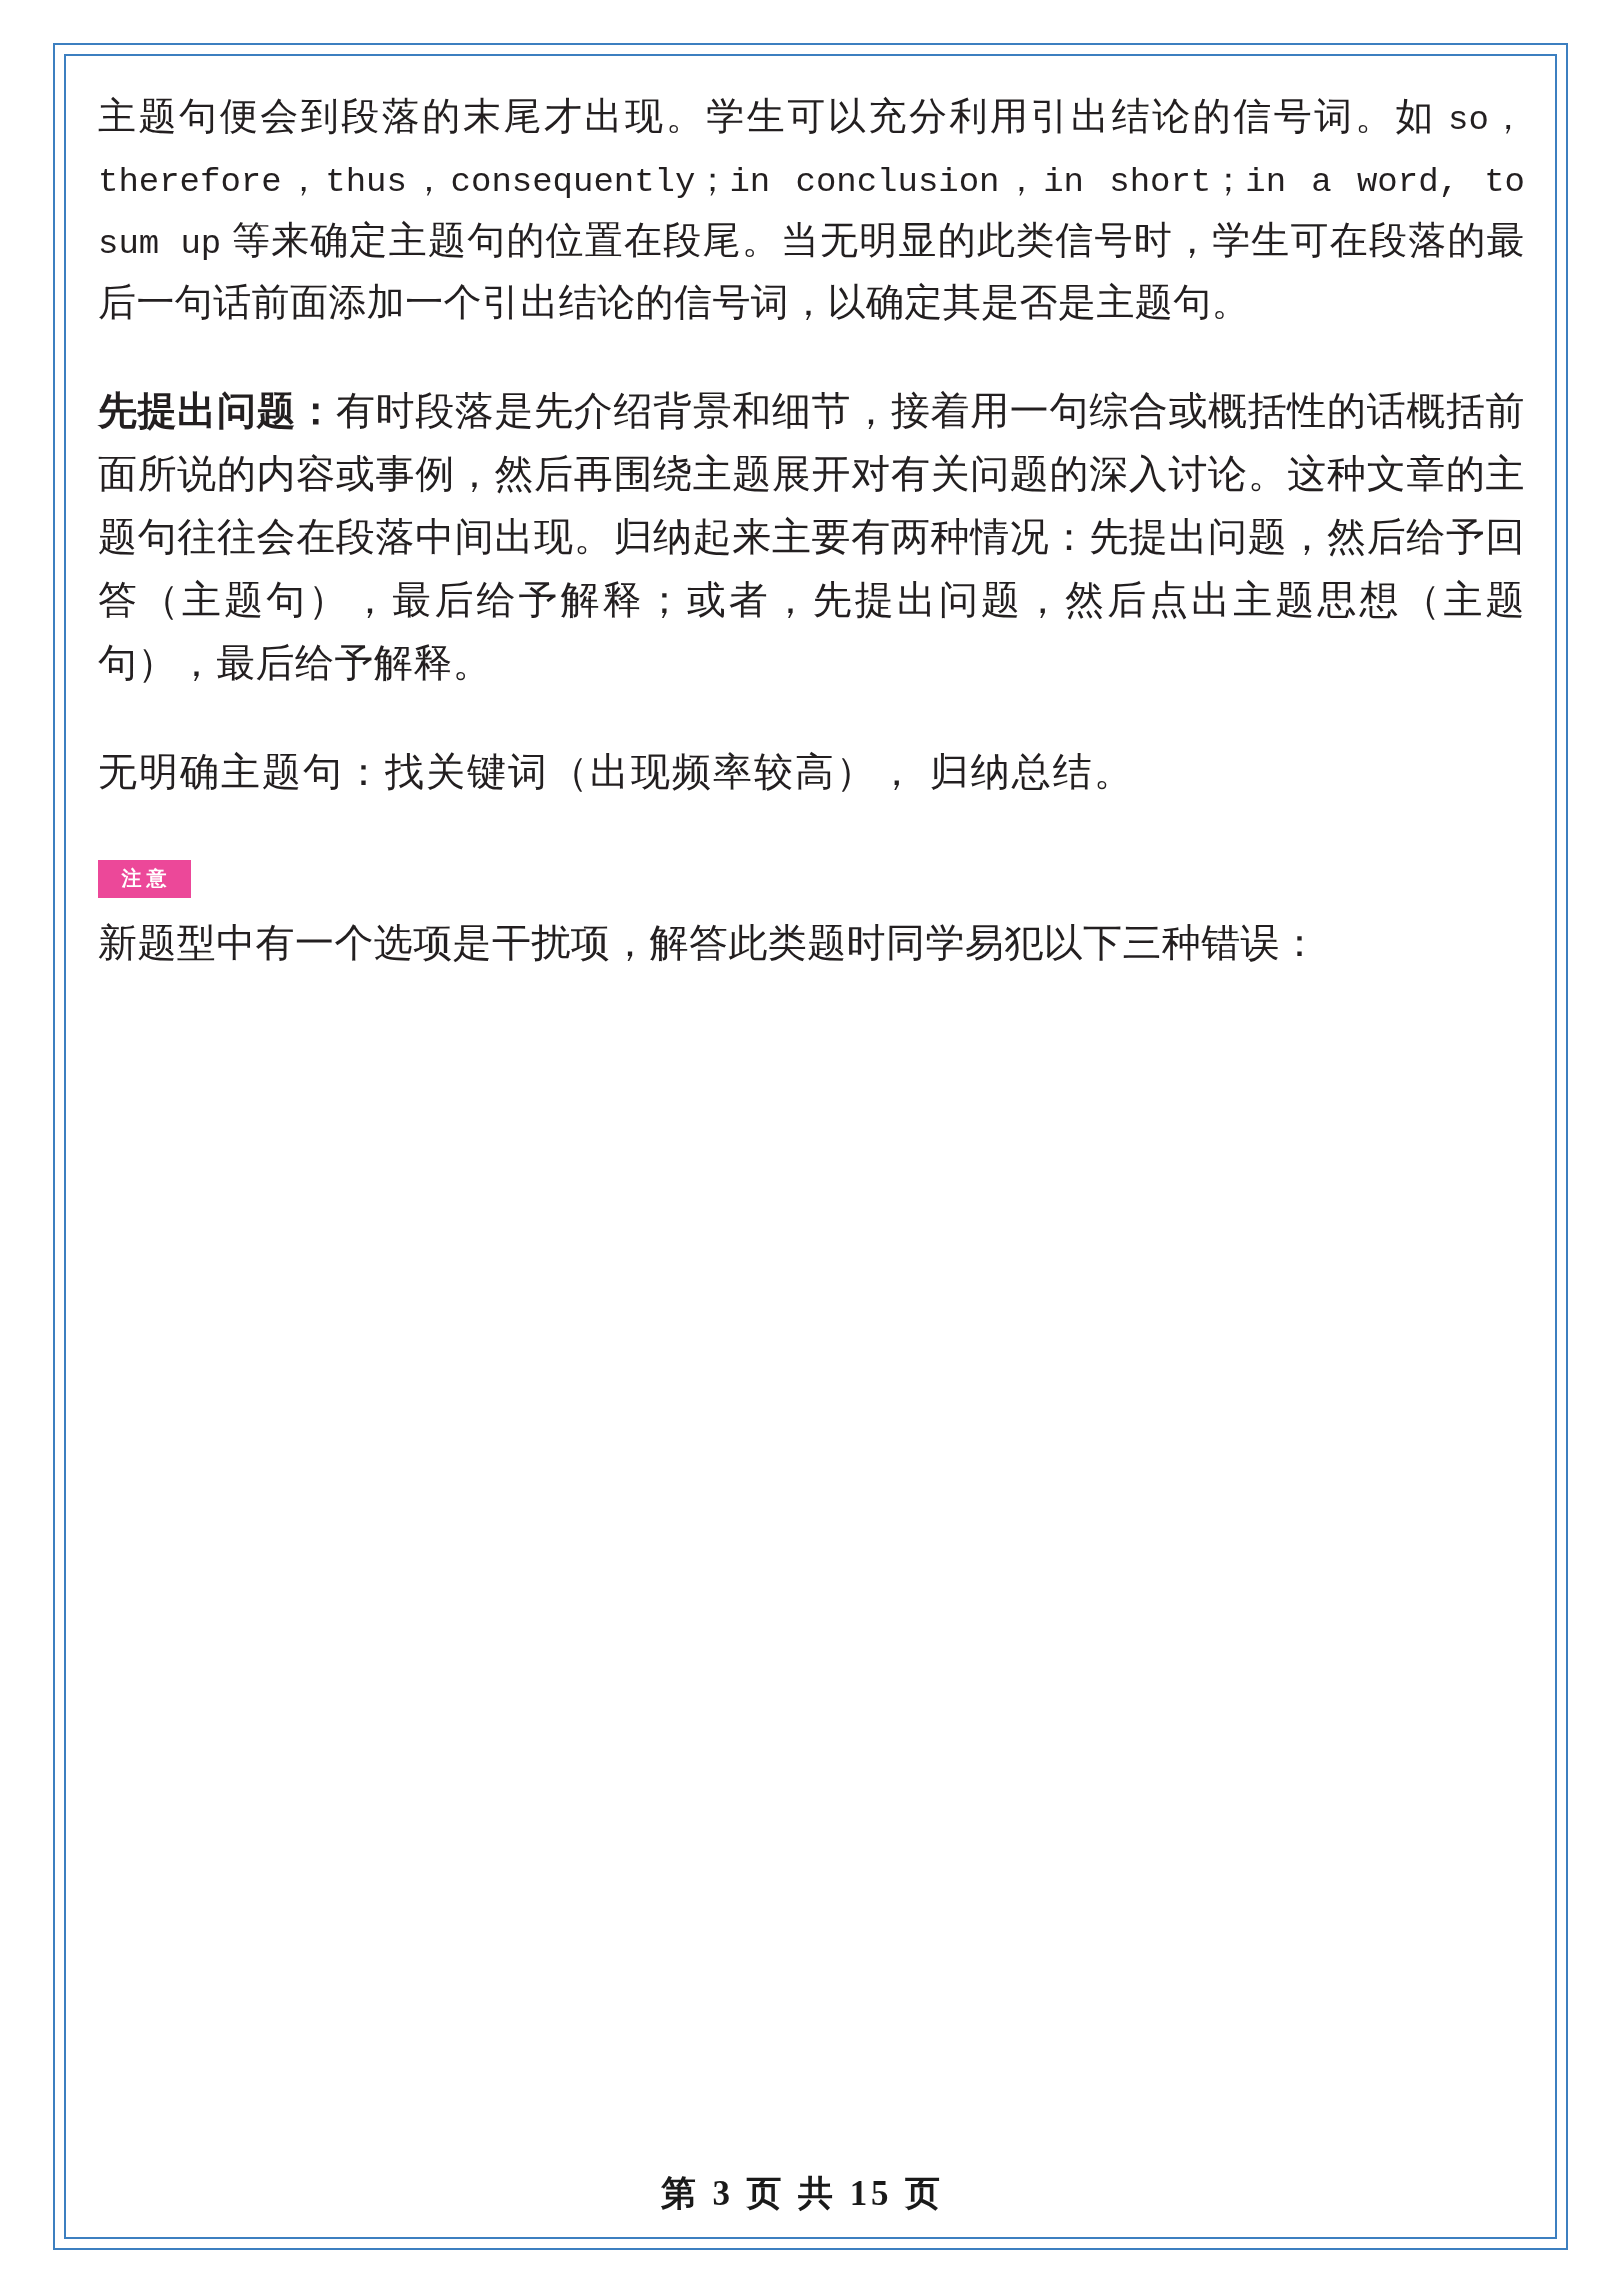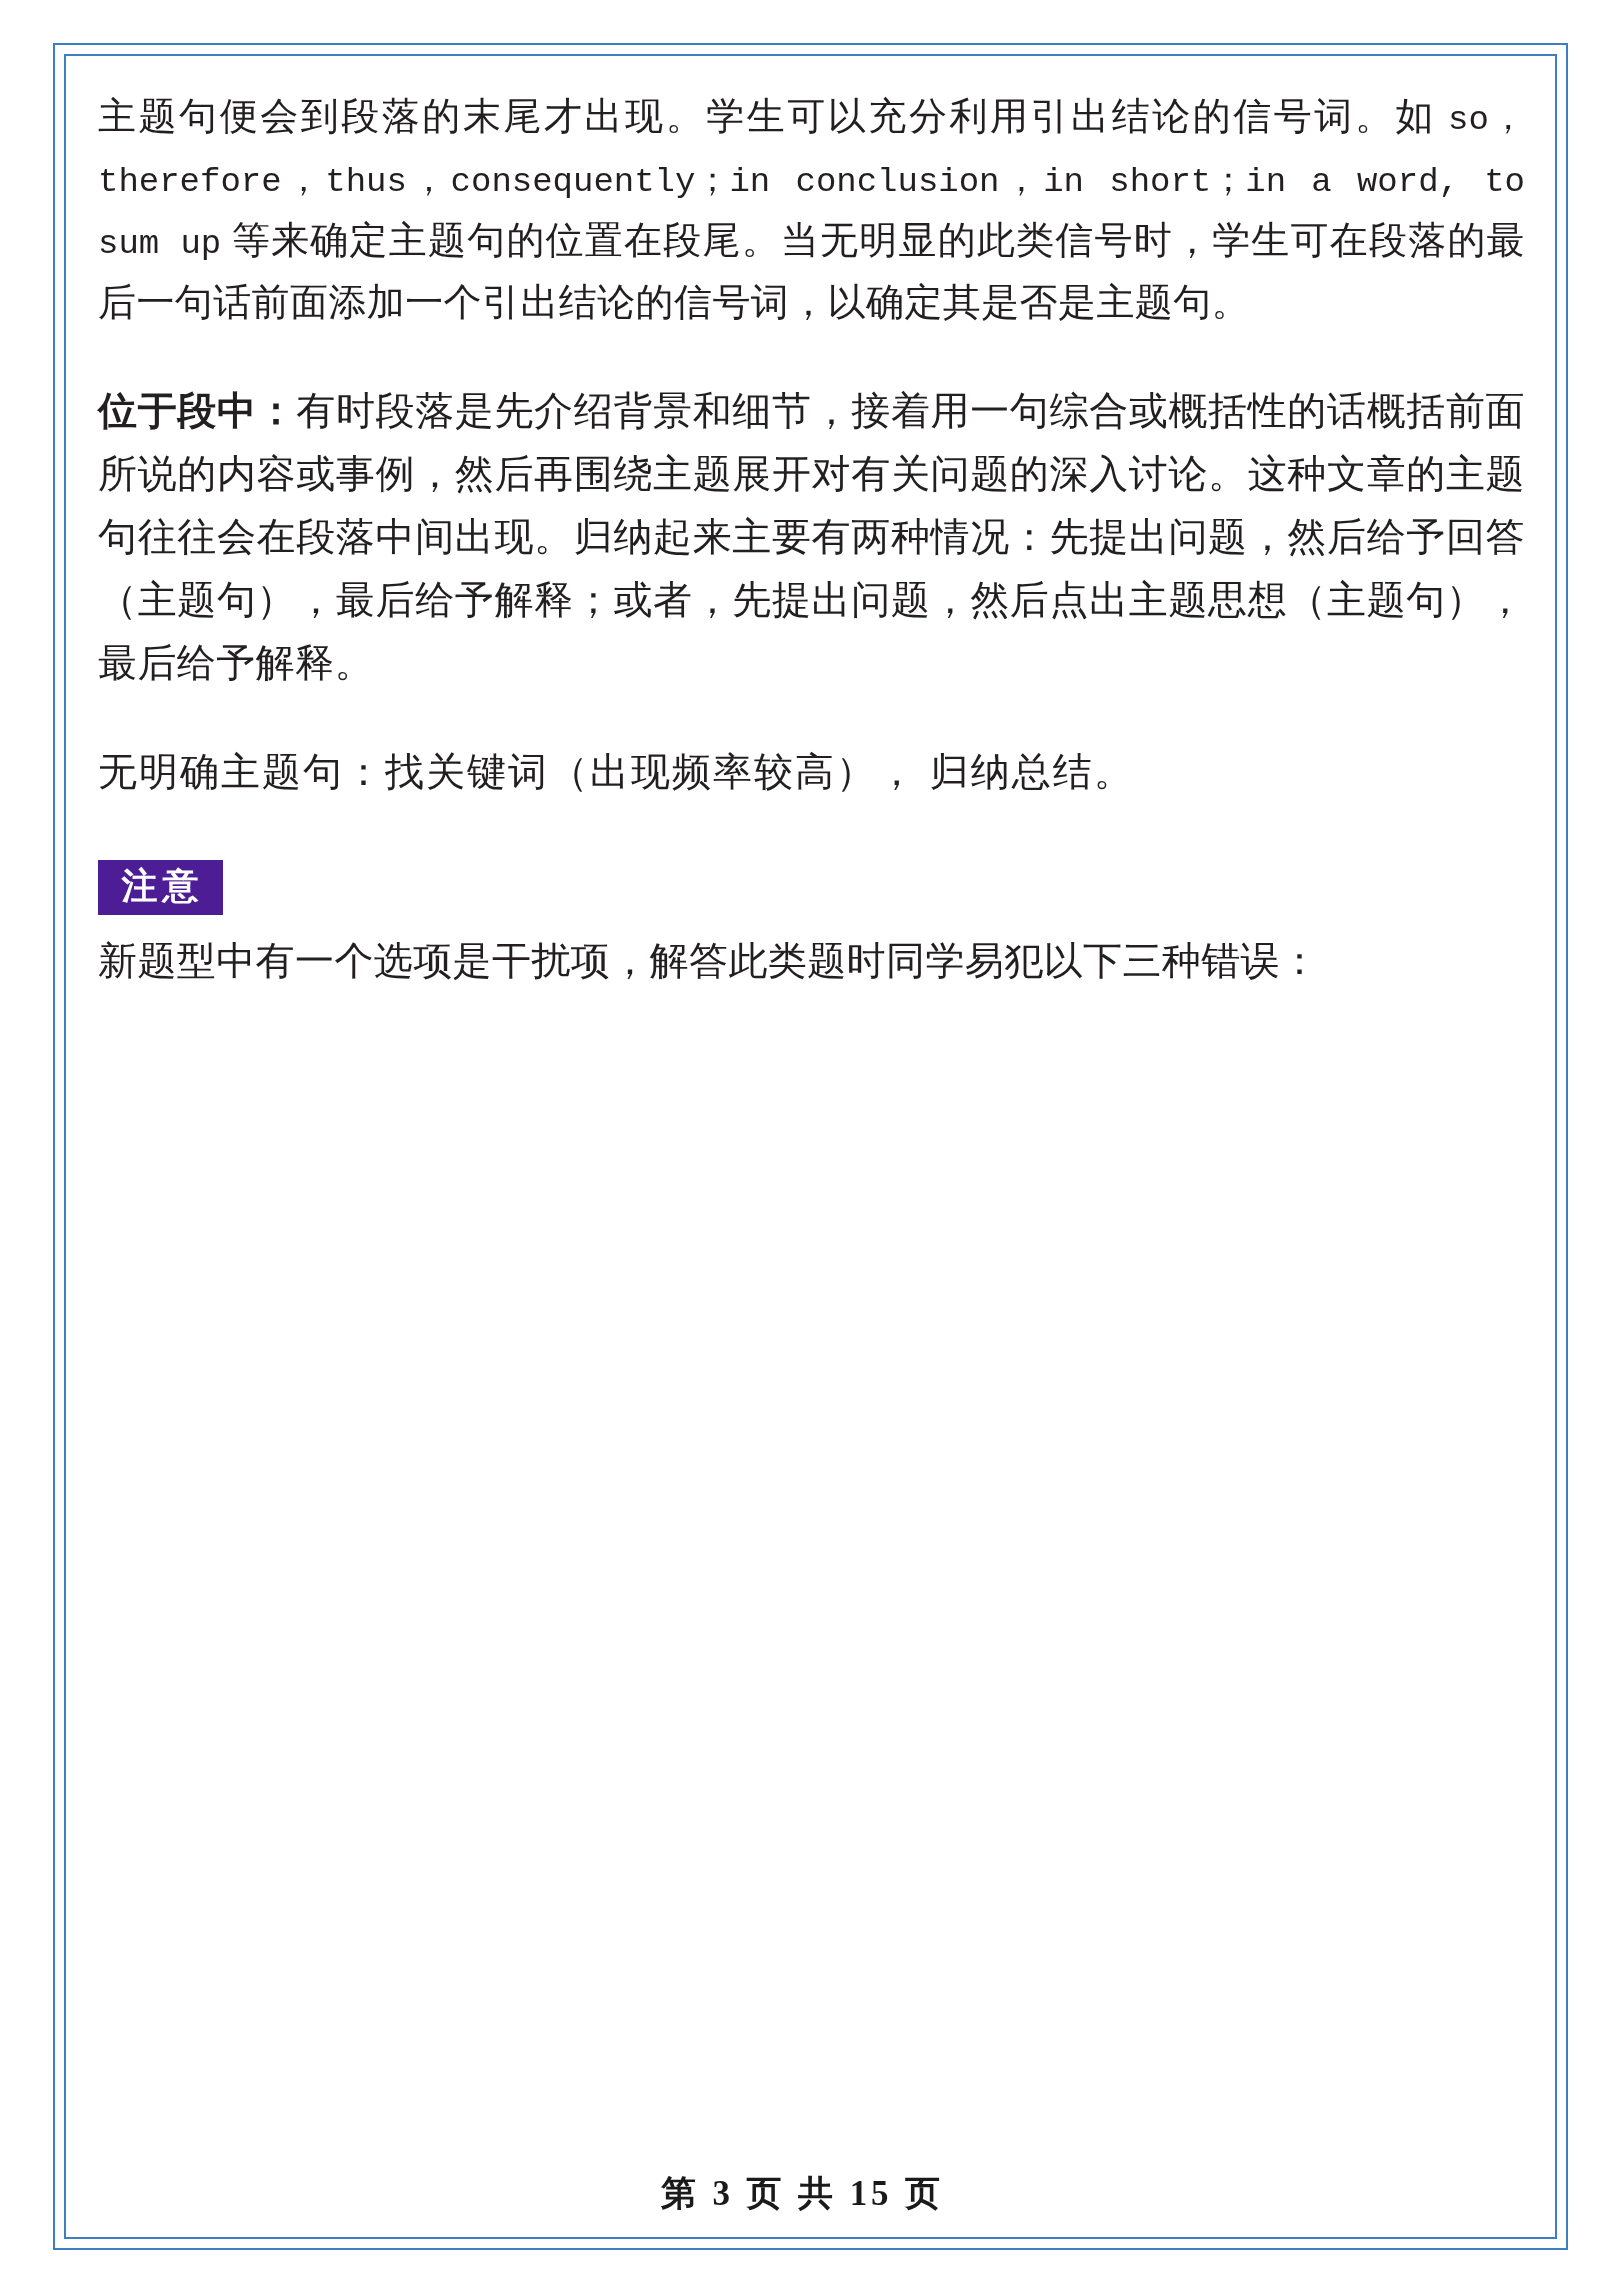--- a/index.html
+++ b/index.html
@@ -68,23 +68,23 @@
     letter-spacing: 0px;
   }
   .spaced {
     letter-spacing: 2px;
   }
   .note-wrap {
     margin-top: 57px;
   }
   .note-badge {
     display: inline-block;
-    background: #4c1d95;
+    background: #ec4899;
     color: #ffffff;
-    font-size: 36px;
+    font-size: 20px;
     font-weight: bold;
     letter-spacing: 4.9px;
     padding: 6.9px 19.6px 8.8px 23.5px;
     line-height: 1.1;
     font-family: "Liberation Serif", serif;
   }
   .note-body {
     font-size: 39px;
     line-height: 1.62;
     color: #231f20;
@@ -111,21 +111,21 @@
 
 <div class="page">
 
   <div class="frame-outer"></div>
   <div class="frame-inner"></div>
 
   <div class="content">
 
     <p class="para mono-mix"><span>主题句便会到段落的末尾才出现。学生可以充分利用引出结论的信号词。如 </span><span class="en">so，therefore，thus，consequently；in conclusion，in short；in a word, to sum up</span><span> 等来确定主题句的位置在段尾。当无明显的此类信号时，学生可在段落的最后一句话前面添加一个引出结论的信号词，以确定其是否是主题句。</span></p>
 
-    <p class="para"><span class="lead">位于段中：</span><span>有时段落是先介绍背景和细节，接着用一句综合或概括性的话概括前面所说的内容或事例，然后再围绕主题展开对有关问题的深入讨论。这种文章的主题句往往会在段落中间出现。归纳起来主要有两种情况：先提出问题，然后给予回答（主题句），最后给予解释；或者，先提出问题，然后点出主题思想（主题句），最后给予解释。</span></p>
+    <p class="para"><span class="lead">先提出问题：</span><span>有时段落是先介绍背景和细节，接着用一句综合或概括性的话概括前面所说的内容或事例，然后再围绕主题展开对有关问题的深入讨论。这种文章的主题句往往会在段落中间出现。归纳起来主要有两种情况：先提出问题，然后给予回答（主题句），最后给予解释；或者，先提出问题，然后点出主题思想（主题句），最后给予解释。</span></p>
 
 
     <p class="para spaced"><span>无明确主题句：找关键词（出现频率较高）， 归纳总结。</span></p>
 
     <div class="note-wrap">
       <div class="note-badge">注意</div>
       <p class="note-body">新题型中有一个选项是干扰项，解答此类题时同学易犯以下三种错误：</p>
     </div>
 
   </div>

